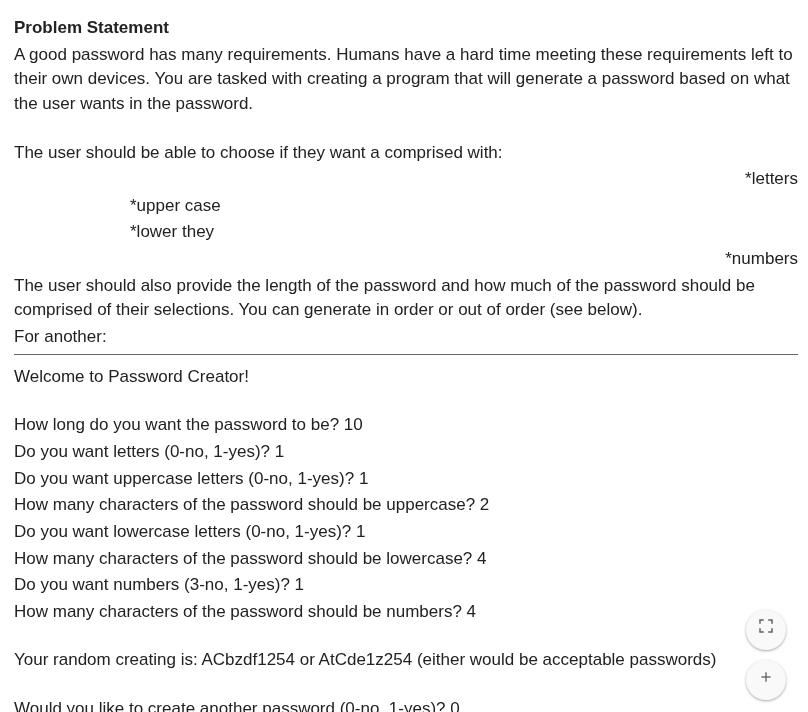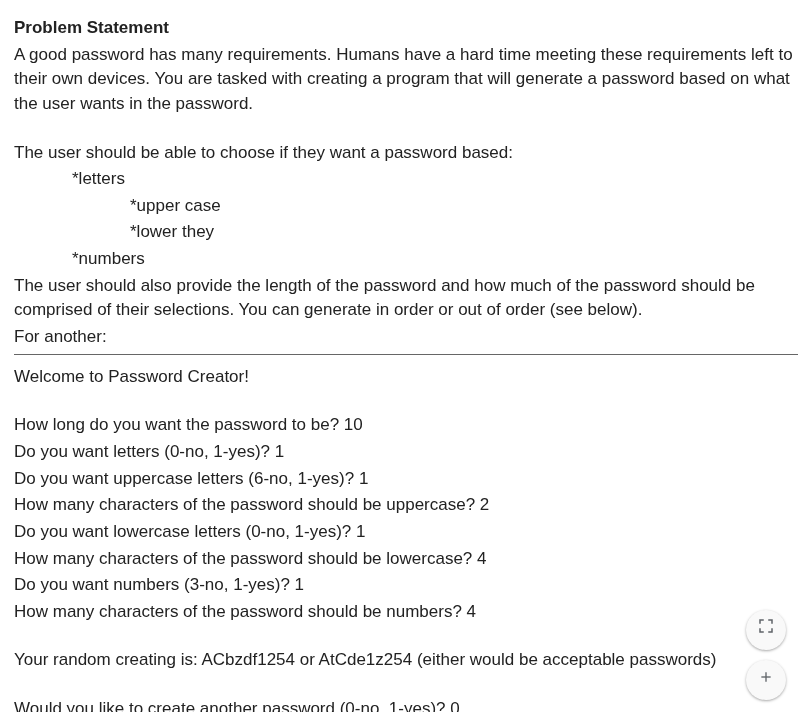--- a/index.html
+++ b/index.html
@@ -19,20 +19,21 @@
     }
     .heading {
       font-weight: bold;
       margin-bottom: 2px;
     }
     .para {
       margin-bottom: 2px;
     }
     .indent1 {
       padding-left: 58px;
+      text-align: right;
     }
     .indent2 {
       padding-left: 116px;
     }
     .hr {
       border: none;
       border-top: 1px solid #666;
       margin: 4px 0 10px 0;
     }
     .gap {
@@ -71,37 +72,37 @@
     }
   </style>
 </head>
 <body>
 
 <div class="heading">Problem Statement</div>
 <div class="para">A good password has many requirements. Humans have a hard time meeting these requirements left to their own devices. You are tasked with creating a program that will generate a password based on what the user wants in the password.</div>
 
 <div class="gap"></div>
 
-<div class="para">The user should be able to choose if they want a password based:</div>
+<div class="para">The user should be able to choose if they want a comprised with:</div>
 <div class="para indent1">*letters</div>
 <div class="para indent2">*upper case</div>
 <div class="para indent2">*lower they</div>
 <div class="para indent1">*numbers</div>
 <div class="para">The user should also provide the length of the password and how much of the password should be comprised of their selections. You can generate in order or out of order (see below).</div>
 <div class="para">For another:</div>
 
 <hr class="hr">
 
 <div class="para">Welcome to Password Creator!</div>
 
 <div class="gap"></div>
 
 <div class="para">How long do you want the password to be? 10</div>
 <div class="para">Do you want letters (0-no, 1-yes)? 1</div>
-<div class="para">Do you want uppercase letters (6-no, 1-yes)? 1</div>
+<div class="para">Do you want uppercase letters (0-no, 1-yes)? 1</div>
 <div class="para">How many characters of the password should be uppercase? 2</div>
 <div class="para">Do you want lowercase letters (0-no, 1-yes)? 1</div>
 <div class="para">How many characters of the password should be lowercase? 4</div>
 <div class="para">Do you want numbers (3-no, 1-yes)? 1</div>
 <div class="para">How many characters of the password should be numbers? 4</div>
 
 <div class="gap"></div>
 
 <div class="para">Your random creating is: ACbzdf1254 or AtCde1z254 (either would be acceptable passwords)</div>
 

